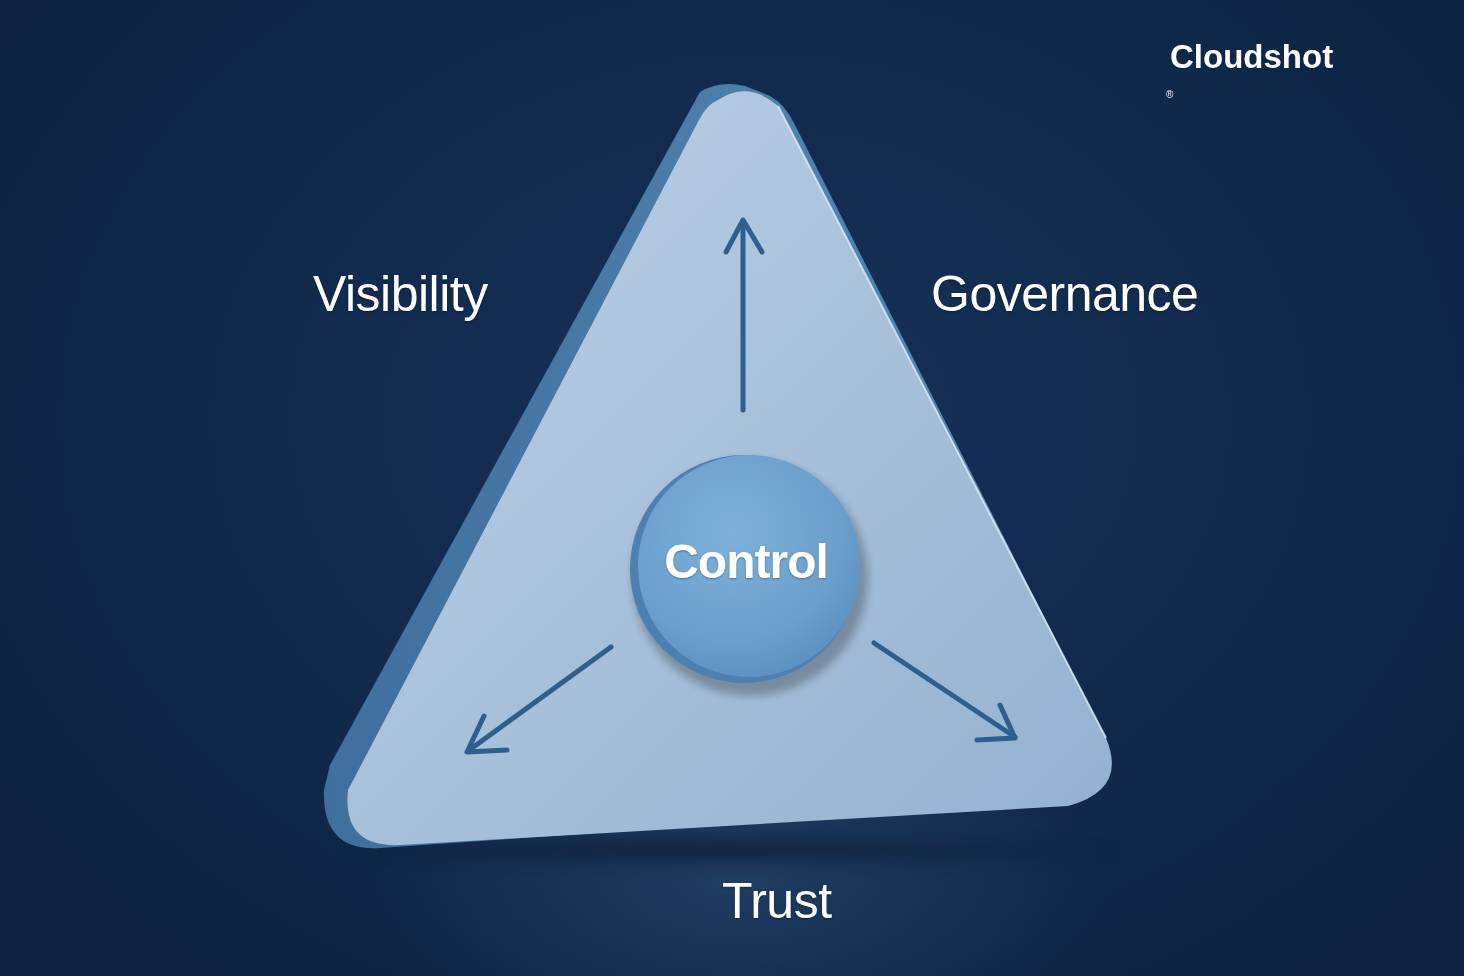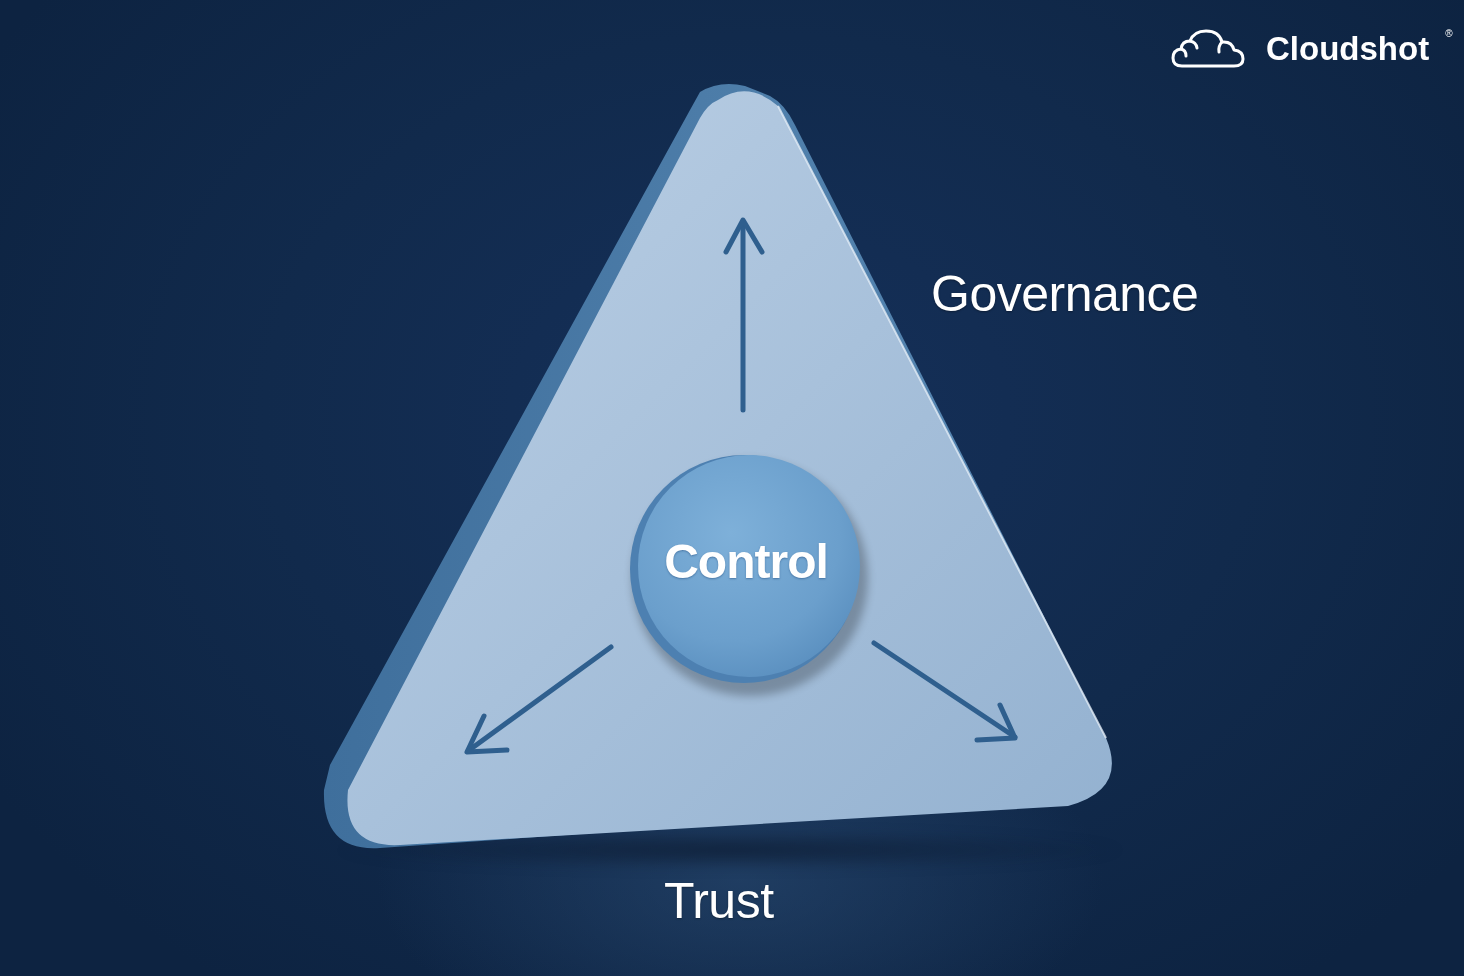--- a/index.html
+++ b/index.html
@@ -42,21 +42,21 @@
     font-family: "Liberation Sans", sans-serif;
     font-weight: 400;
     font-size: 50px;
     letter-spacing: -0.5px;
     line-height: 1;
     white-space: nowrap;
     text-shadow: 0 1px 2px rgba(0,0,0,0.35);
   }
   .label-visibility { left: 313px; top: 269px; }
   .label-governance { left: 931px; top: 269px; }
-  .label-trust { left: 664px; top: 876px; }
+  .label-trust { left: 722px; top: 876px; }
 
   .control-text {
     position: absolute;
     left: 627px;
     top: 538px;
     width: 238px;
     text-align: center;
     color: #ffffff;
     font-family: "Liberation Sans", sans-serif;
     font-weight: 700;
@@ -65,22 +65,23 @@
     line-height: 1;
     text-shadow: 0 1px 2px rgba(20,60,110,0.45);
   }
 
   .logo {
     position: absolute;
     left: 1170px;
     top: 26px;
     height: 44px;
     display: flex;
-    align-items: center;
-    gap: 20px;
+    align-items: flex-end;
+    gap: 14px;
+    flex-direction: column;
   }
   .logo-icon { width: 76px; height: 44px; display: block; }
   .logo-text {
     color: #ffffff;
     font-family: "Liberation Sans", sans-serif;
     font-weight: 700;
     font-size: 33px;
     letter-spacing: 0px;
     line-height: 1;
   }
@@ -160,20 +161,21 @@
 
     <g>
       <ellipse cx="750" cy="578" rx="118" ry="118" fill="#000" opacity="0.25" filter="url(#softShadow)"></ellipse>
       <circle cx="744" cy="569" r="114" fill="#4d80b1"></circle>
       <circle cx="749" cy="566" r="111" fill="url(#discGrad)"></circle>
     </g>
   </svg>
 
   <div class="control-text">Control</div>
 
+  <div class="label label-visibility">Visibility</div>
   <div class="label label-governance">Governance</div>
   <div class="label label-trust">Trust</div>
 
   <div class="logo">
     <svg class="logo-icon" viewBox="0 0 76 44" fill="none" stroke="#ffffff" stroke-width="3" stroke-linecap="round" stroke-linejoin="round">
       <path d="M 12 40
                Q 3 40 3 32
                Q 3 24 11 23
                Q 12 15 20 15
                Q 24 5 36 5

